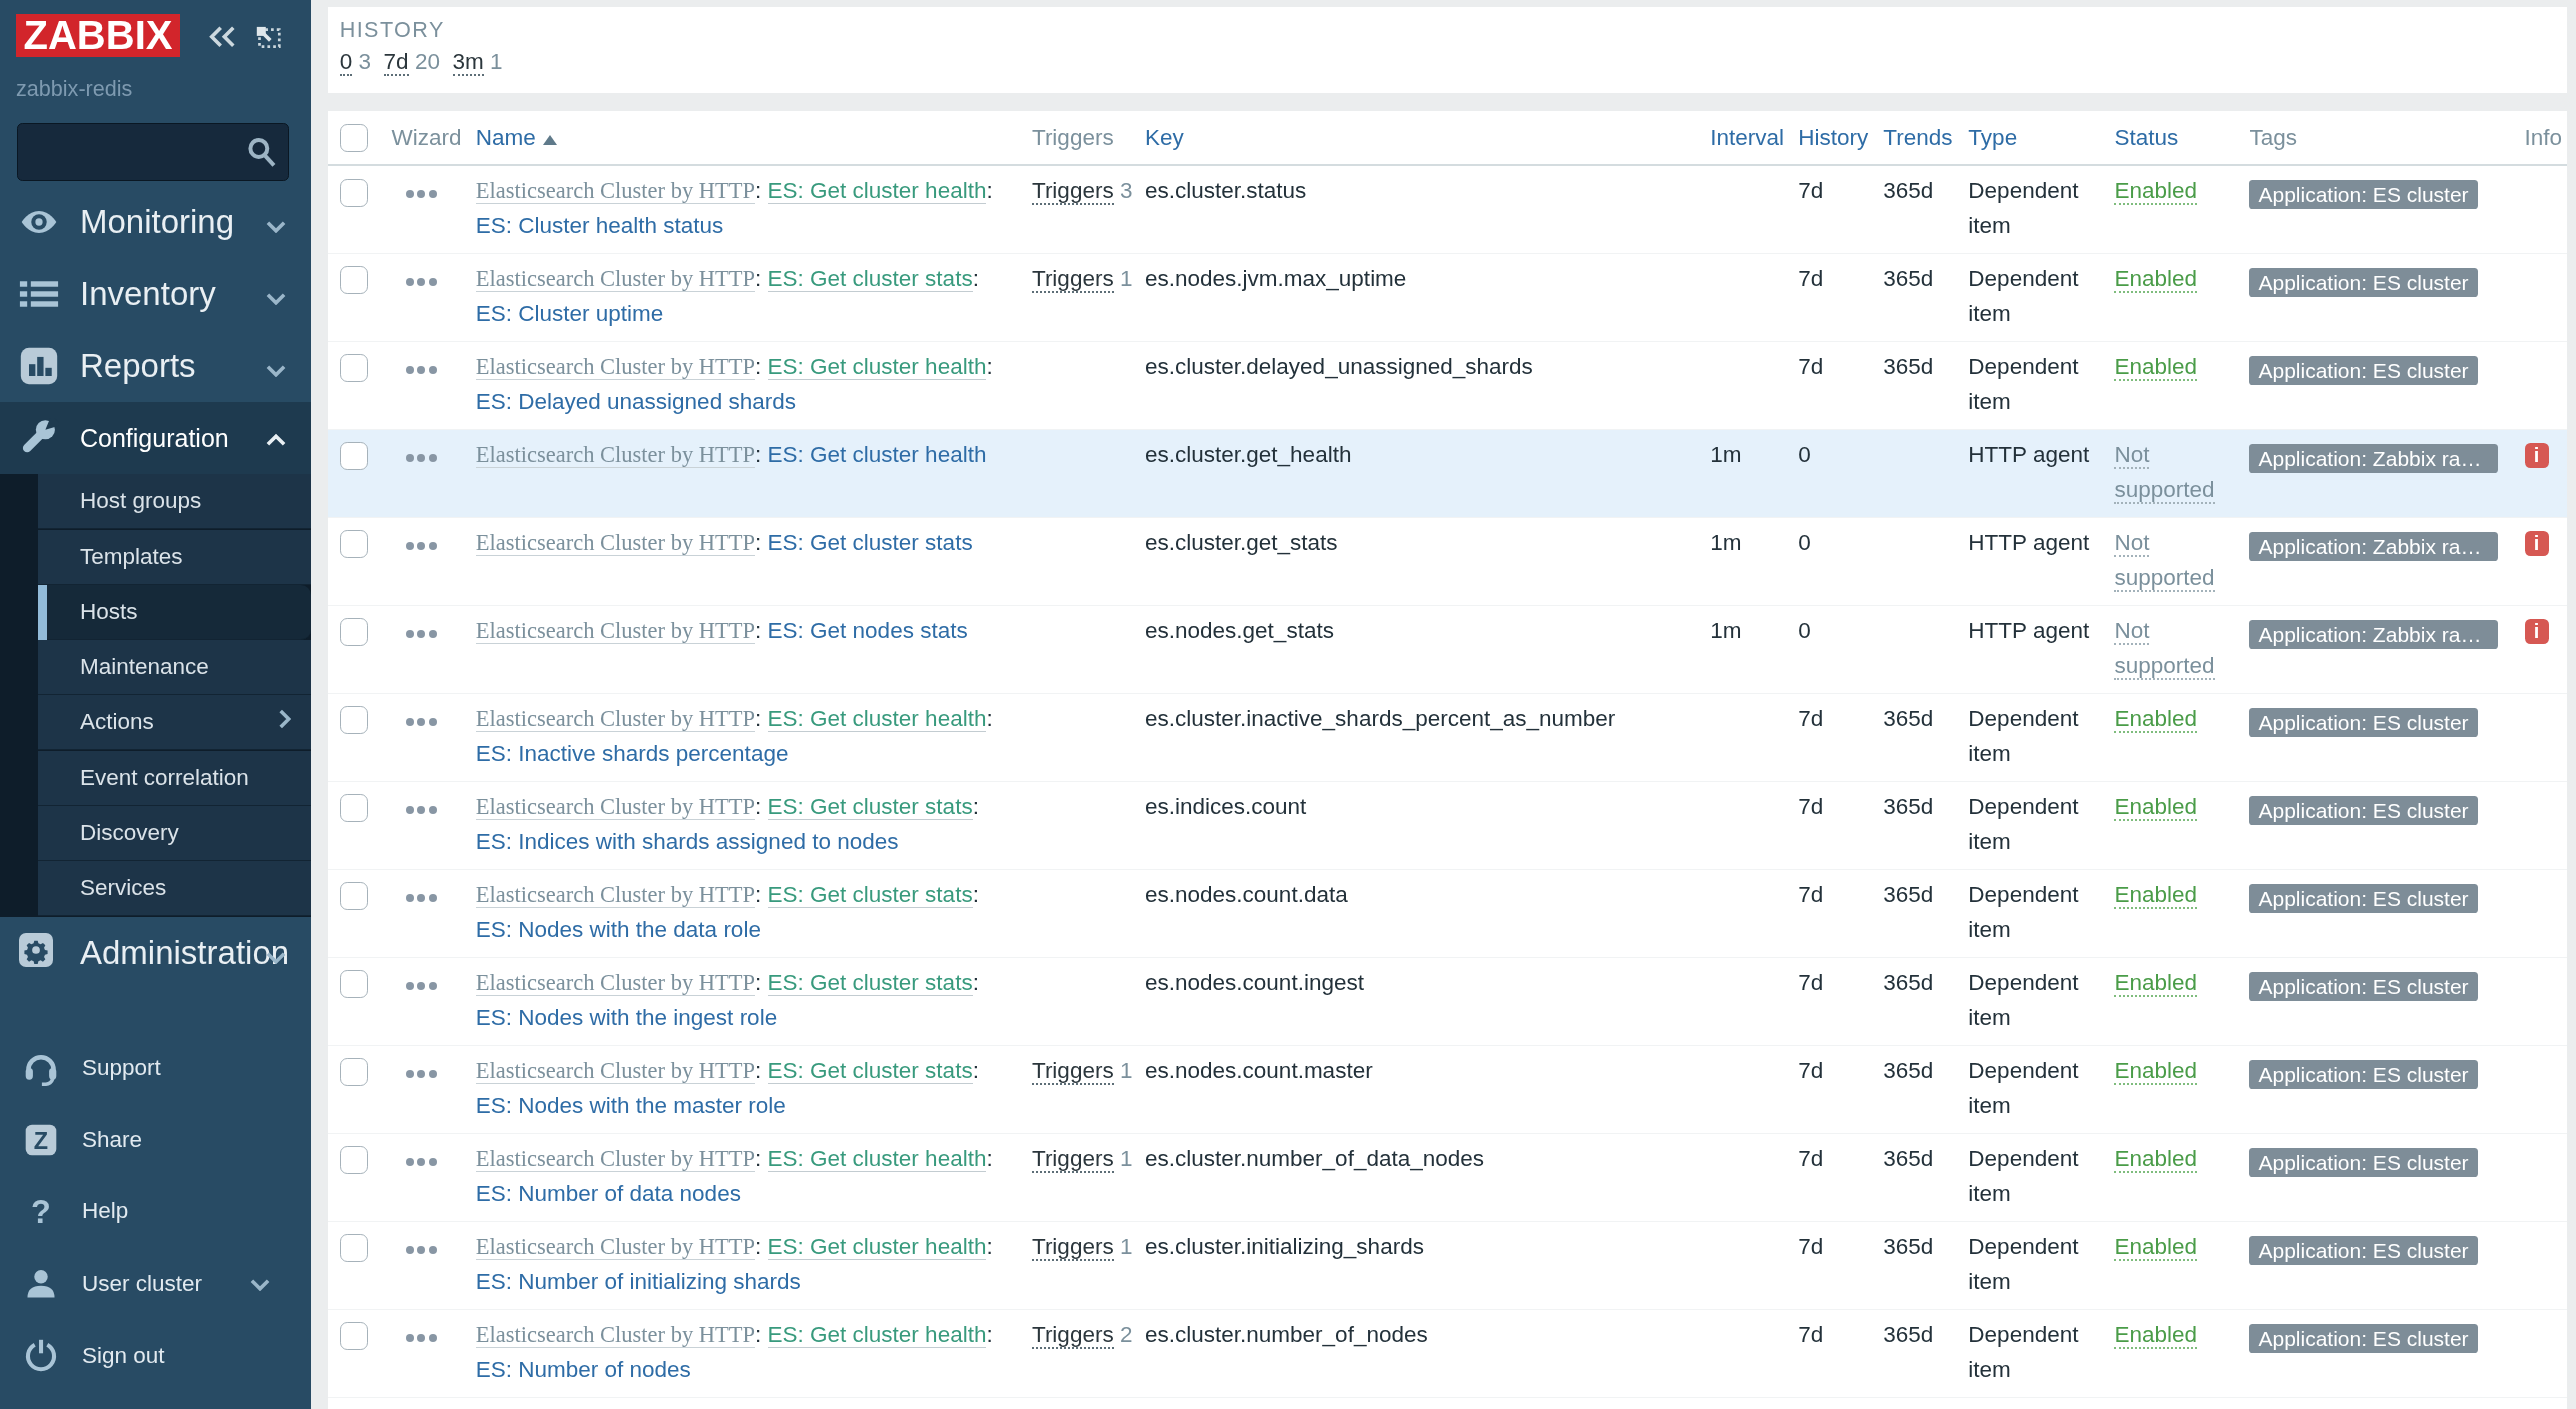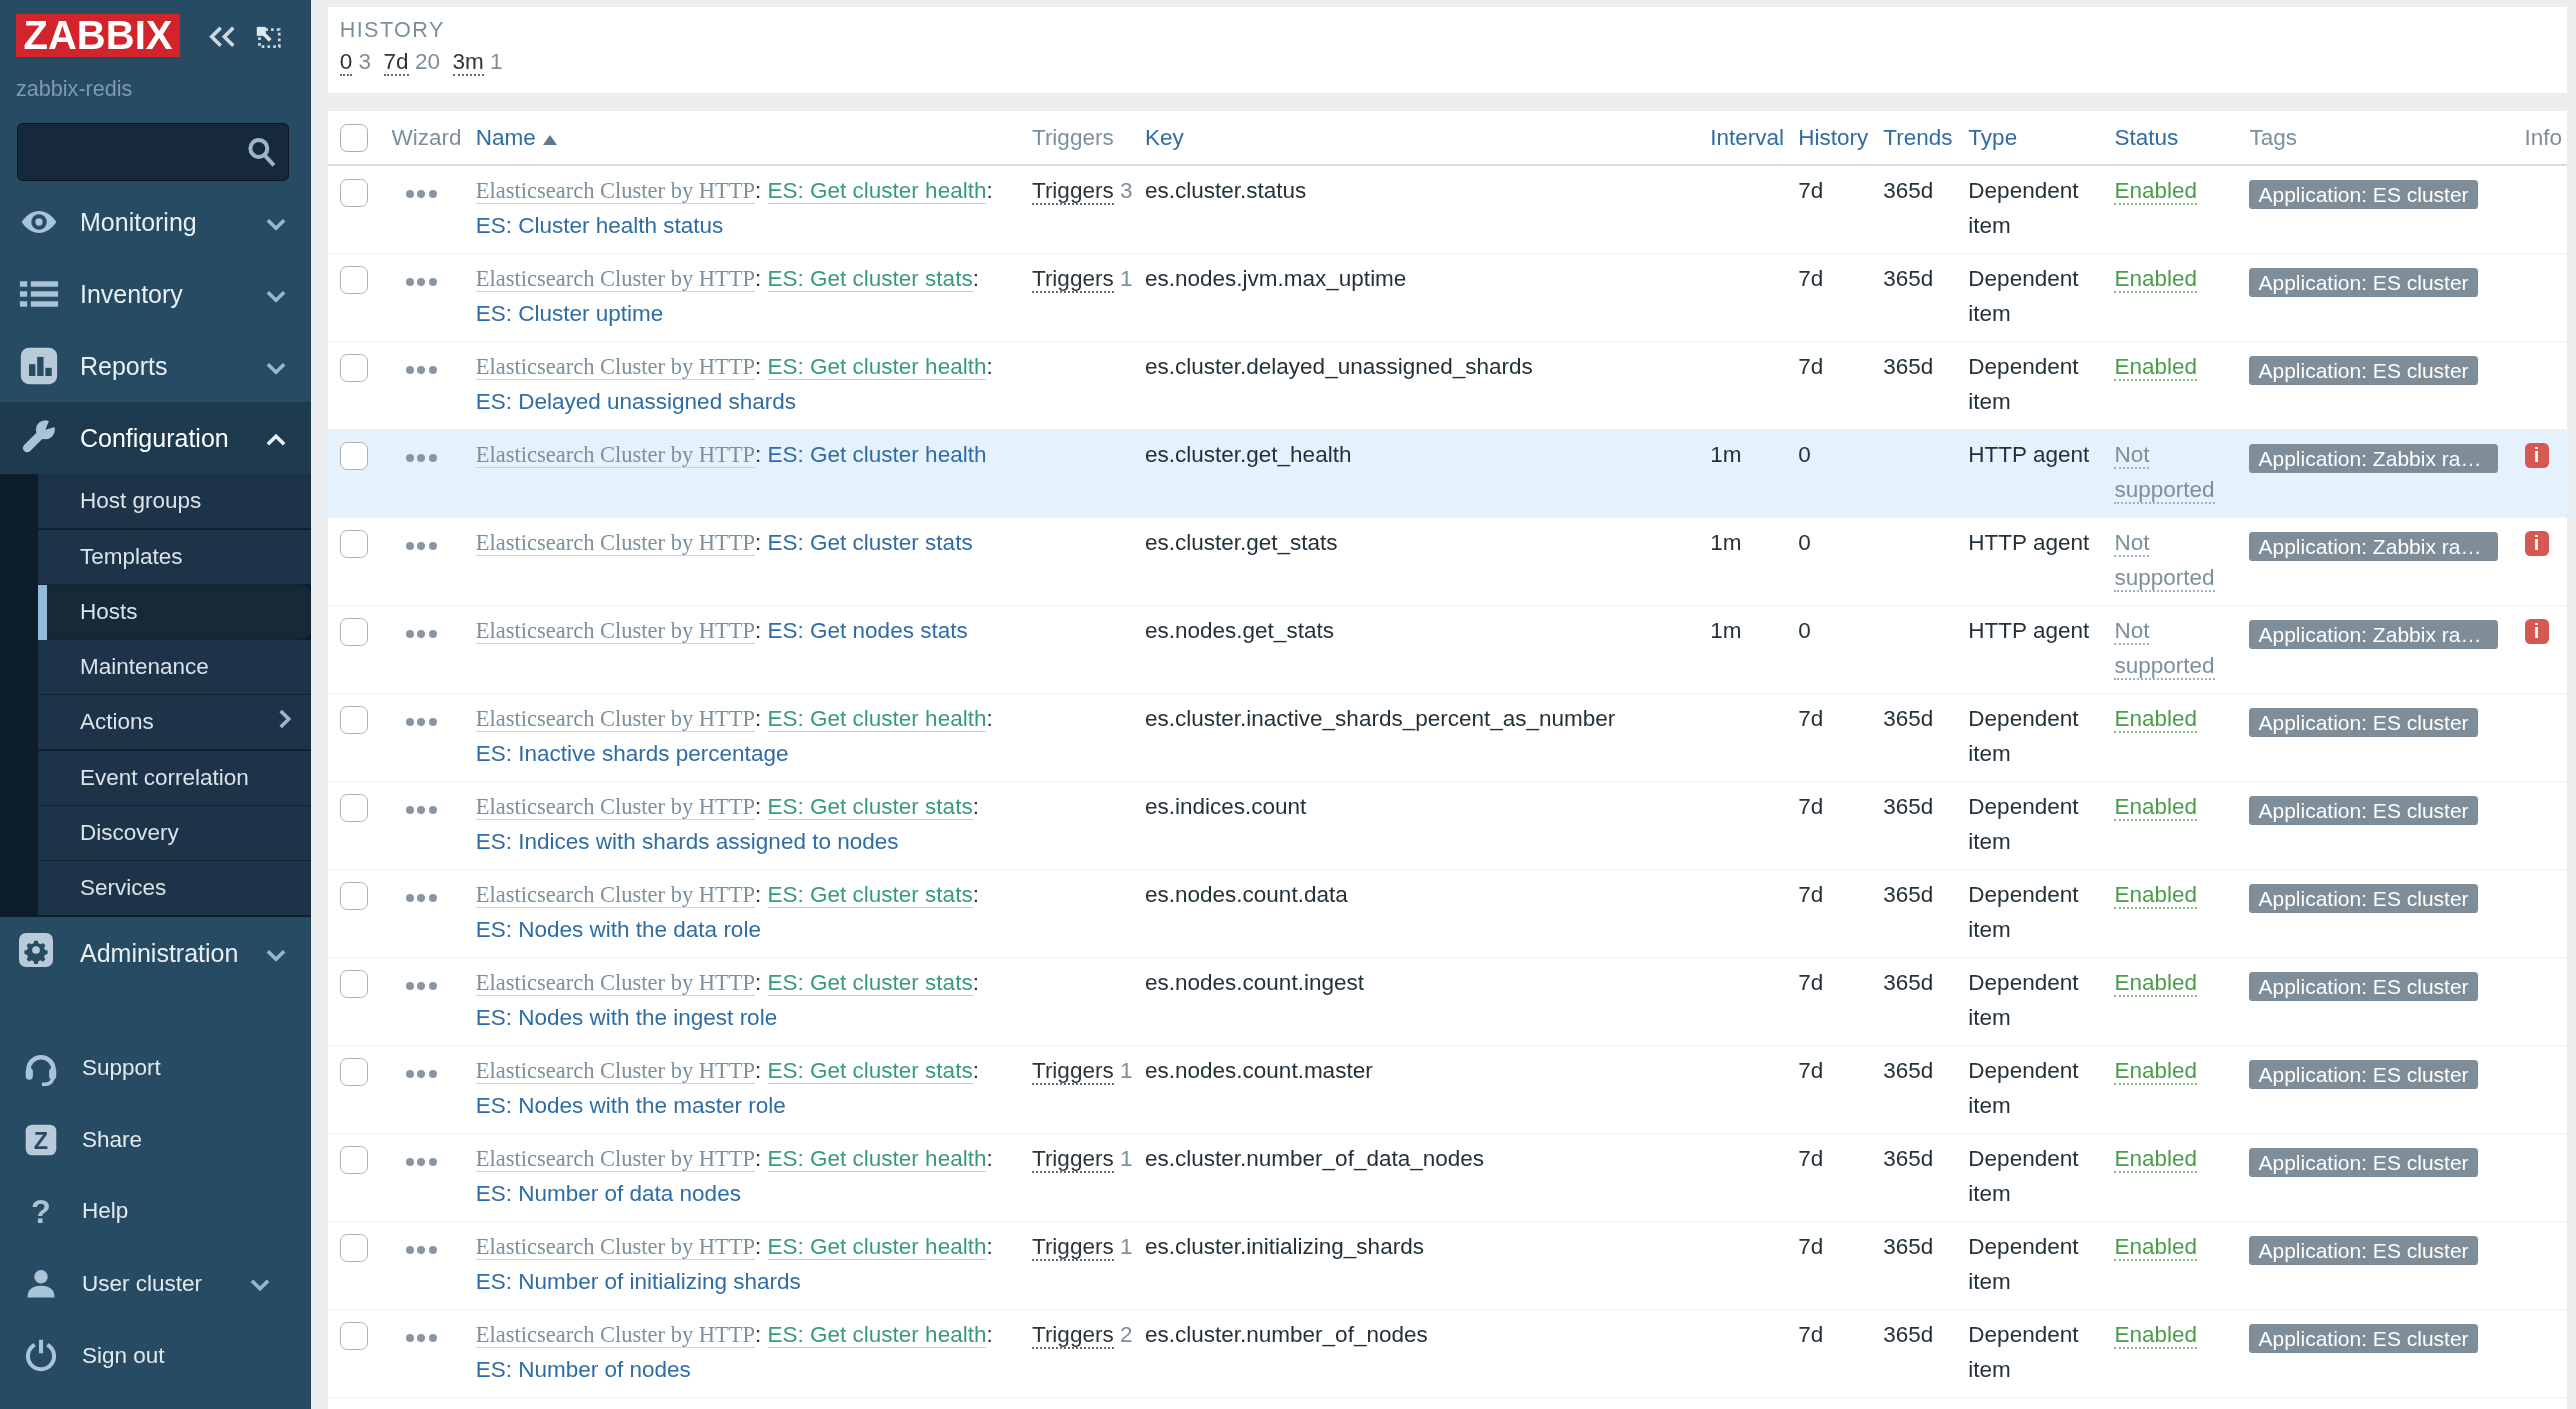--- a/index.html
+++ b/index.html
@@ -5,21 +5,21 @@
 html,body{width:2576px;height:1410px;overflow:hidden;background:#ebedee;
   font-family:"Liberation Sans",sans-serif;}
 #sb{position:absolute;left:0;top:0;width:311px;height:1410px;background:#284b64;}
 .logo{position:absolute;left:16px;top:14.4px;width:164px;height:43px;background:#d2252b;
   color:#fff;font-size:40px;font-weight:bold;text-align:center;line-height:42px;}
 .sbi{position:absolute;top:25px;}
 .host{position:absolute;left:16px;top:76px;color:#7e9ab0;font-size:21.6px;}
 .search{position:absolute;left:17px;top:123px;width:272px;height:58px;background:#16293c;
   border:1.8px solid #0a1723;border-radius:5.4px;}
 .search svg{position:absolute;right:10.8px;top:11.7px;}
-.mrow{position:absolute;left:0;width:311px;height:72px;color:#e9eff3;font-size:25px;}
+.mrow{position:absolute;left:0;width:311px;height:72px;color:#e9eff3;font-size:33px;}
 .mrow .lbl{position:absolute;left:80px;top:50%;transform:translateY(-50%);}
 .mrow .mic{position:absolute;left:19px;top:50%;transform:translateY(-50%);width:40px;height:40px;}
 .mrow .chev{position:absolute;right:25px;top:50%;transform:translateY(-50%);}
 #cfg{position:absolute;left:0;top:402px;width:311px;height:72px;background:#1e3a4f;color:#fff;font-size:25px;}
 #cfg .lbl{position:absolute;left:80px;top:50%;transform:translateY(-50%);}
 #sub{position:absolute;left:0;top:474px;width:311px;height:443px;background:#0e1d2a;}
 .srow{position:absolute;left:38px;width:273px;height:55px;background:#1d3448;color:#dbe3e9;
   font-size:22.5px;border-bottom:0.9px solid #122433;}
 .srow span{position:absolute;left:42px;top:50%;transform:translateY(-50%);}
 .srow.sel{background:#152939;border-radius:10px;}

